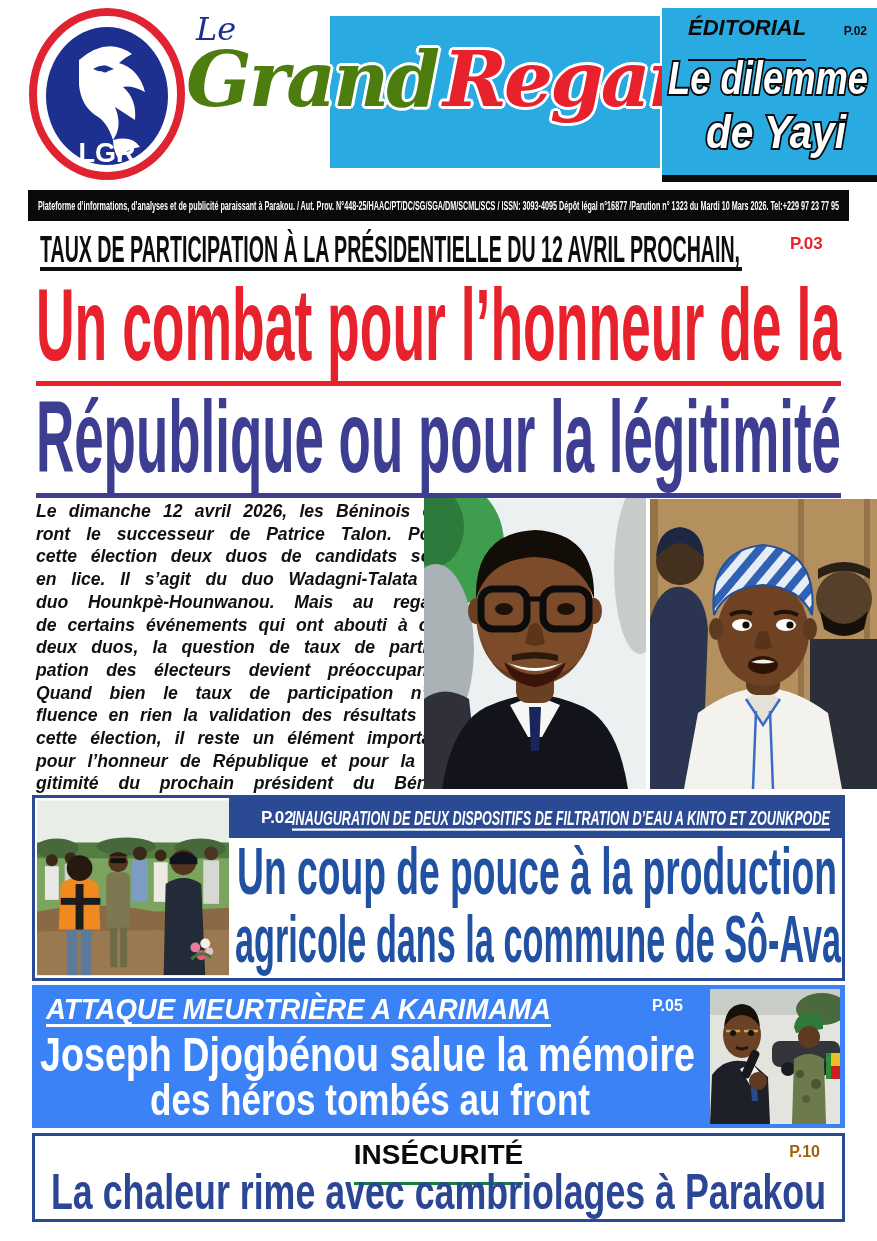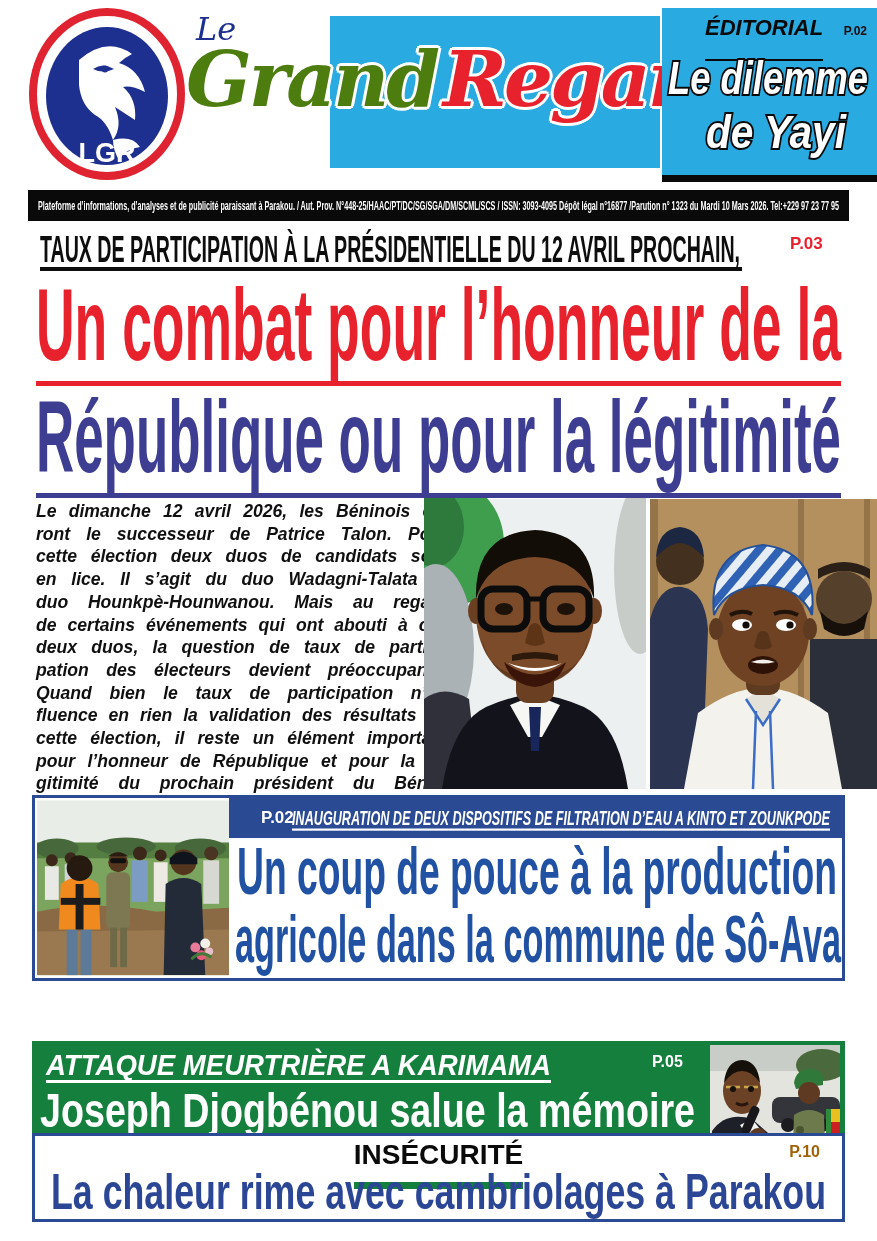--- a/index.html
+++ b/index.html
@@ -18,21 +18,21 @@
                   font-style:italic; font-weight:bold; font-size:77px; letter-spacing:-3px;
                   text-shadow:3px 0 0 #fff,-3px 0 0 #fff,0 3px 0 #fff,0 -3px 0 #fff,2px 2px 0 #fff,-2px -2px 0 #fff,2px -2px 0 #fff,-2px 2px 0 #fff; }
   .script-title .w1 { color:#4d7c0f;text-align:right; }
   .script-title .w2 { color:#e8222d; margin-left:6px; }
   .tagline { left:74px; top:157px; font-size:17px; font-weight:bold; color:#0d0d0d;
              text-shadow:1.5px 0 0 #fff,-1.5px 0 0 #fff,0 1.5px 0 #fff,0 -1.5px 0 #fff; }
 
   .editorial { left:662px; top:8px; width:215px; height:174px; background:#29abe2; border-bottom:7px solid #0a0a0a; }
   .ed-row { position:absolute; left:0; top:7px; width:100%; padding:0 10px 0 26px; display:flex; align-items:baseline; }
   .ed-label { font-size:22px; font-weight:bold; font-style:italic; color:#0a0a0a;
-              border-bottom:2.5px solid #0a0a0a; padding-bottom:18px;margin-left:17px; }
+              border-bottom:2.5px solid #0a0a0a; padding-bottom:18px; }
   .ed-page { margin-left:auto; font-size:12px; font-weight:bold; color:#1a0a0a; }
   .ed-title-svg { position:absolute; left:2px; top:42px; }
 
   
   .infobar-svg { left:28px; top:190px; }
 
   
   .kicker-svg { left:36px; top:229px; }
   .p03 { left:790px; top:234px; color:#e8222d; font-weight:bold; font-size:17px; }
   .hl1-svg { left:32px; top:270px; }
@@ -46,32 +46,32 @@
   
   .s2-box { left:32px; top:795px; width:813px; height:186px; border:3px solid #2b4a94; background:#fff; }
   .s2-photo { position:absolute; left:2px; top:2px; }
   .s2-band { position:absolute; left:194px; top:0; width:613px; height:40px; background:#2b4a94; }
   .s2-page { position:absolute; left:32px; top:10px; color:#fff; font-weight:bold; font-size:17px; }
   .s2-kicker-svg { position:absolute; right:6px; top:6px; }
   .s2-h1 { position:absolute; left:198px; top:42px; }
   .s2-h2 { position:absolute; left:198px; top:110px; }
 
   
-  .s3-box { left:32px; top:1041px; width:813px; height:143px; background:#15803d; }
+  .s3-box { left:32px; top:985px; width:813px; height:143px; background:#3b82f6; }
   .s3-kicker-svg { position:absolute; left:12px; top:6px; }
   .s3-page { position:absolute; left:620px; top:12px; color:#fff; font-weight:bold; font-size:16px; }
   .s3-h1 { position:absolute; left:6px; top:44px; }
   .s3-h2 { position:absolute; left:6px; top:94px; }
   .s3-photo { position:absolute; right:5px; top:4px; }
 
   
   .s4-box { left:32px; top:1133px; width:813px; height:89px; border:3px solid #2b4a94; background:#fff; }
   .s4-kicker { position:absolute; left:0; top:3px; width:100%; text-align:center; font-size:28px; font-weight:bold;
                color:#0a0a0a; }
-  .s4-kicker span { border-bottom:7px solid #15803d; padding-bottom:12px; }
+  .s4-kicker span { border-bottom:3px solid #15803d; padding-bottom:12px; }
   .s4-page { position:absolute; right:22px; top:7px; font-weight:bold; font-size:16px; color:#a16207; }
   .s4-h { position:absolute; left:8px; top:33px; }
 
   svg text { font-family:"Liberation Sans", sans-serif; }
 </style>
 </head>
 <body>
 
 <div class="page">
 

